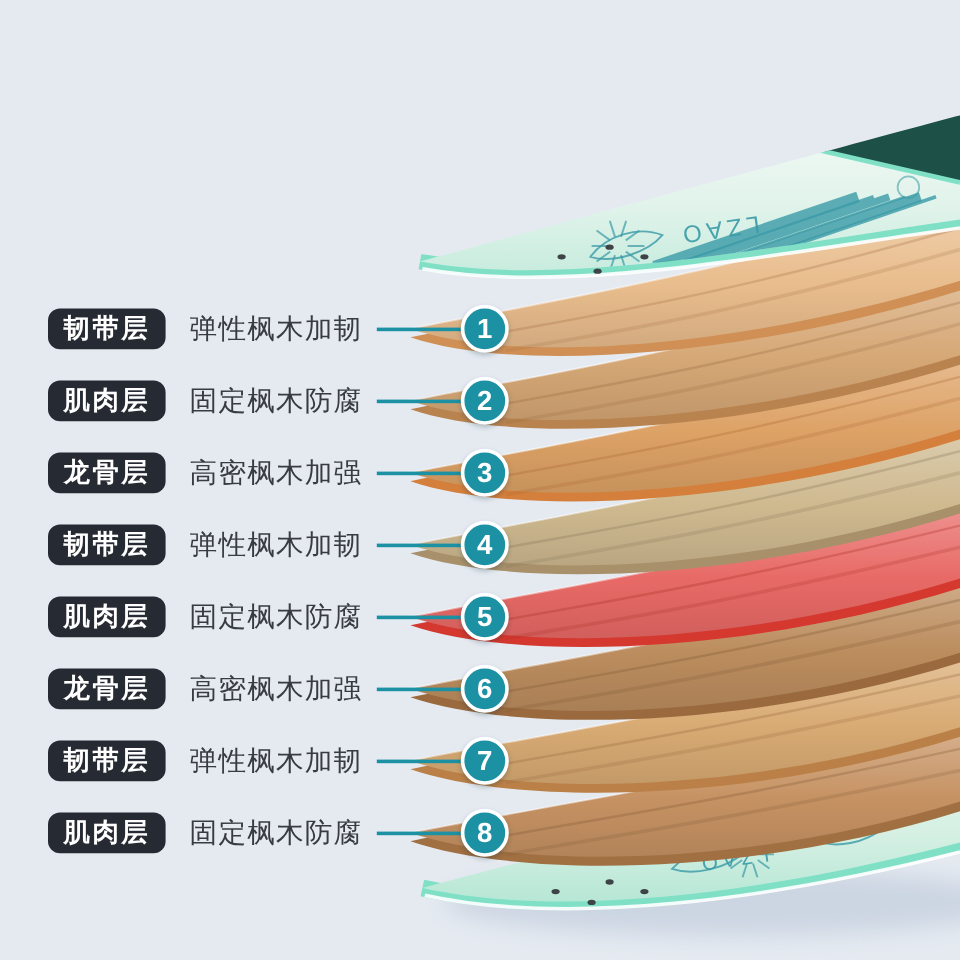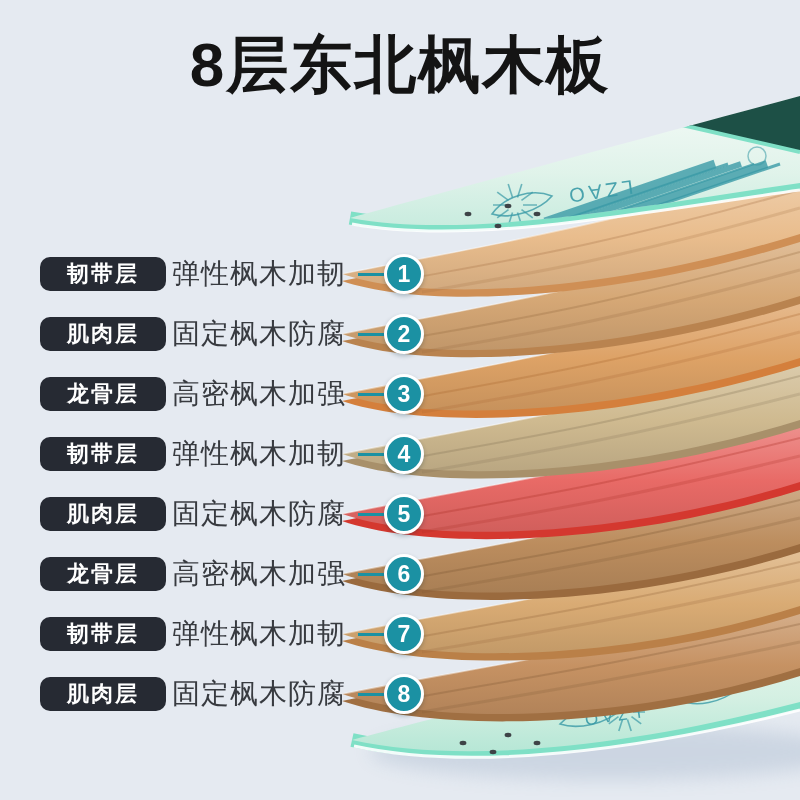--- a/index.html
+++ b/index.html
@@ -15,25 +15,25 @@
     letter-spacing:2px;
   }
   #rows{position:absolute;inset:0;z-index:4;}
   .row{
     position:absolute;left:40px;width:384px;height:40px;
     display:flex;align-items:center;
   }
   .badge{
     flex:none;background:var(--badge-bg,#262a33);color:var(--badge-fg,#ffffff);
     font-size:22px;font-weight:bold;letter-spacing:2px;
-    padding:5px 27px;border-radius:10px;line-height:1.1;white-space:nowrap;
+    padding:5px 13px;border-radius:10px;line-height:1.1;white-space:nowrap;
   }
   .desc{
-    flex:none;margin-left:6px;color:var(--desc,#383b40);
-    font-size:28px;letter-spacing:1px;white-space:nowrap;
+    flex:none;margin-left:20px;color:var(--desc,#383b40);
+    font-size:23px;letter-spacing:1px;white-space:nowrap;
   }
   .leader{flex:1;height:3px;margin-left:12px;background:var(--accent,#1b91a3);}
   .num{
     flex:none;width:34px;height:34px;border-radius:50%;
     background:var(--accent,#1b91a3);border:3px solid #fff;
     color:#fff;font-size:23px;font-weight:bold;
     display:flex;align-items:center;justify-content:center;
     box-shadow:0 2px 4px rgba(0,40,50,.25);
   }
 </style>
@@ -220,21 +220,20 @@
     <text transform="translate(632,180) rotate(172)" font-family="Liberation Sans, sans-serif" font-size="20" letter-spacing="4" fill="#3a9aa6" fill-opacity="0.9">LZAO</text>
   </g>
   <ellipse cx="468" cy="214" rx="3.4" ry="2.2" fill="#3e4347"></ellipse>
   <ellipse cx="498" cy="226" rx="3.4" ry="2.2" fill="#3e4347"></ellipse>
   <ellipse cx="508" cy="206" rx="3.4" ry="2.2" fill="#3e4347"></ellipse>
   <ellipse cx="537" cy="214" rx="3.4" ry="2.2" fill="#3e4347"></ellipse>
 </g>
     </svg>
 
   <div class="title">
-    <div>8层东北枫木板</div>
   </div>
 
   <div id="rows">
     <div class="row" style="top: 254px;">
       <span class="badge">韧带层</span>
       <span class="desc">弹性枫木加韧</span>
       <span class="leader"></span>
       <span class="num">1</span>
     </div>
 

